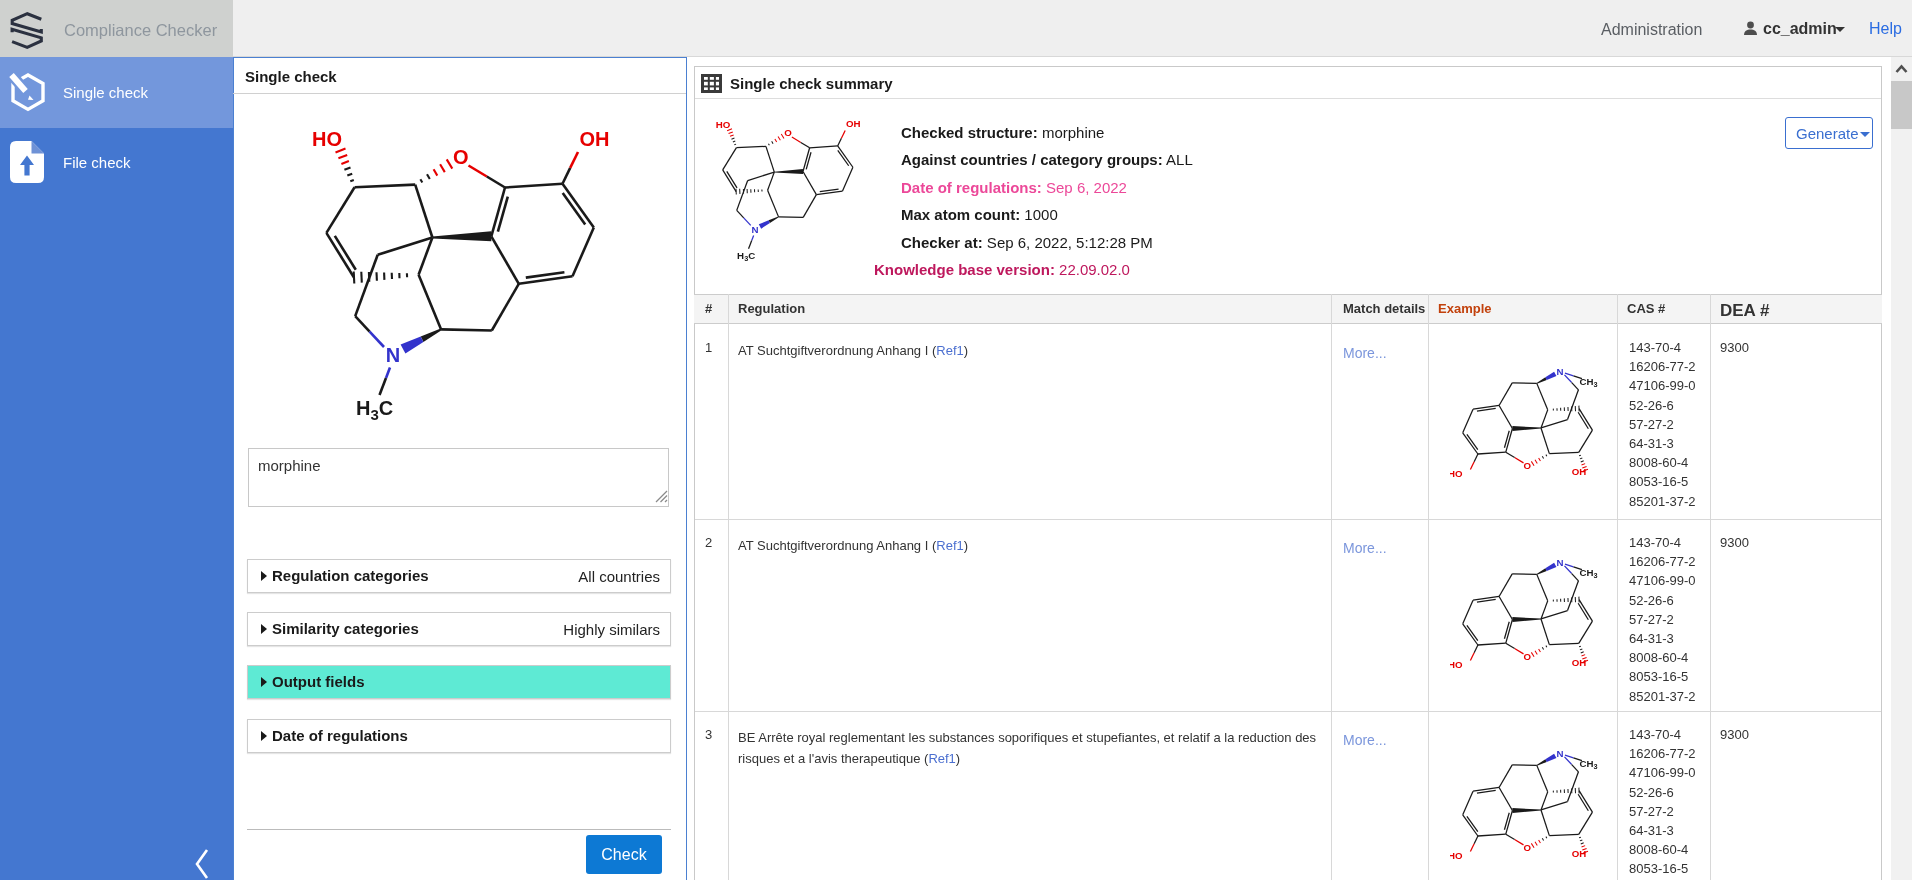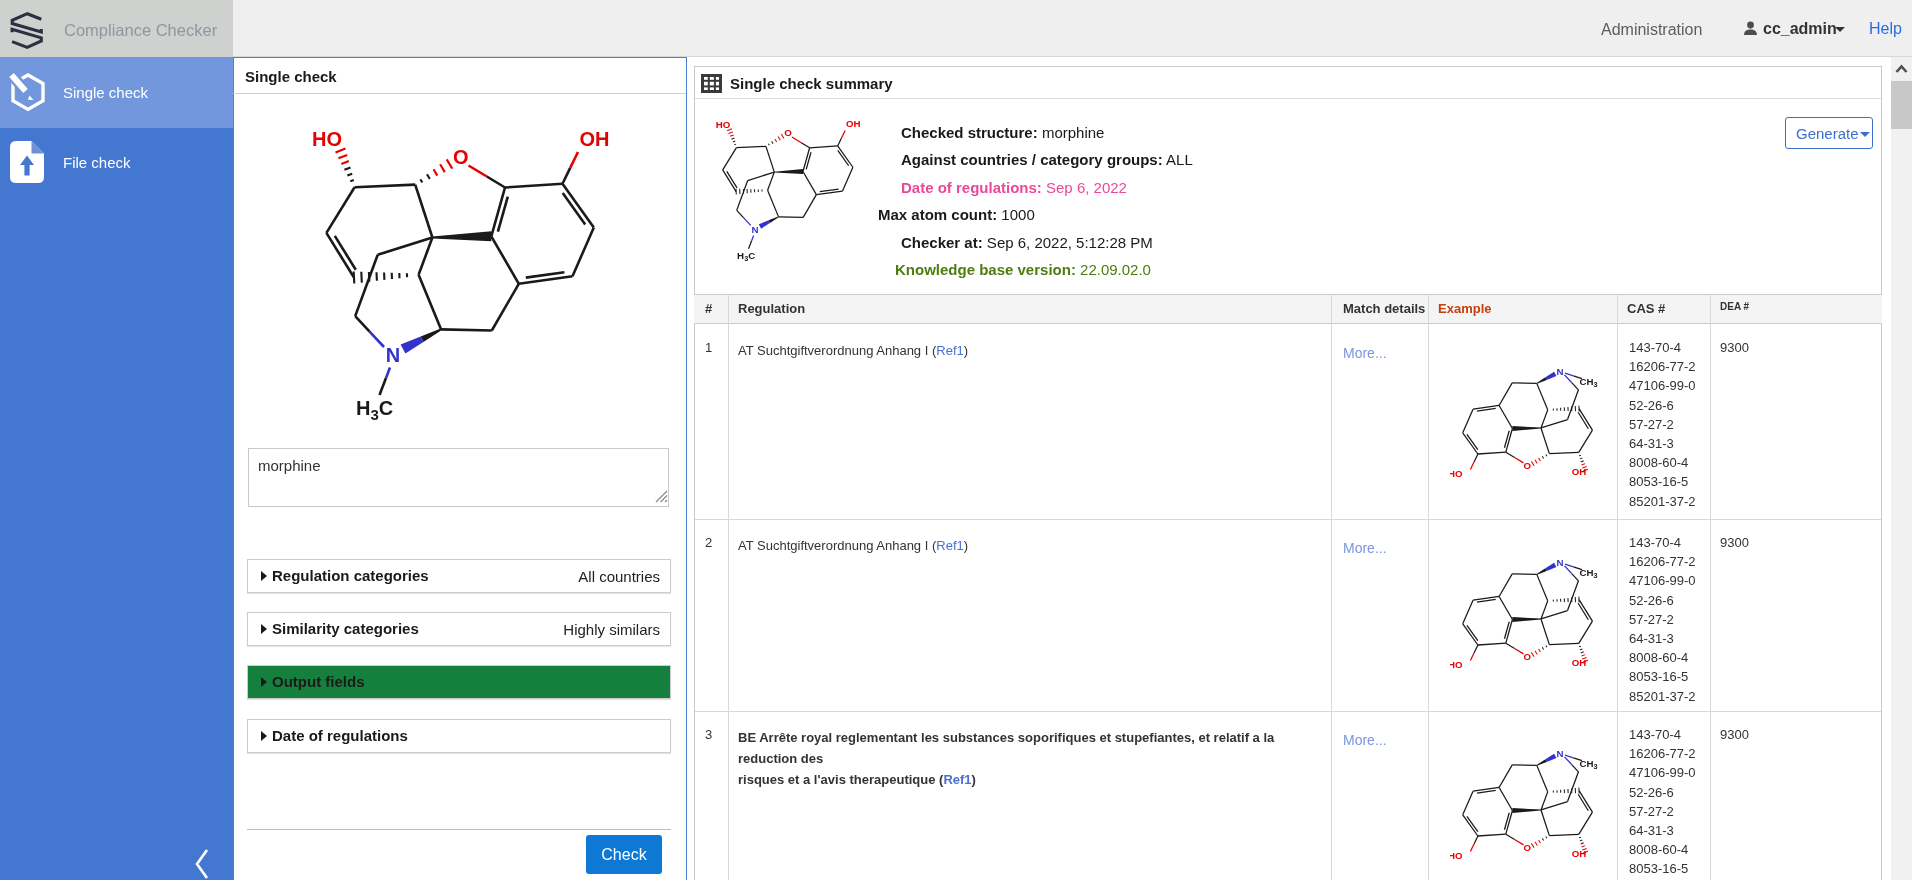--- a/index.html
+++ b/index.html
@@ -135,21 +135,21 @@
 <div class="abs" style="left:247px;top:559px;width:424px;height:34px;border:1px solid #ccc;background:#fff;box-shadow:0 1px 1px rgba(0,0,0,0.10);">
 <div class="abs" style="left:13px;top:11px;width:0;height:0;border-top:5px solid transparent;border-bottom:5px solid transparent;border-left:6px solid #1a1a1a;"></div>
 <div class="abs b" style="left:24px;top:7px;font-size:15px;color:#1a1a1a;">Regulation categories</div>
     <div class="abs" style="right:10px;top:8px;font-size:15px;color:#222;">All countries</div>
   </div>
 <div class="abs" style="left:247px;top:612px;width:424px;height:34px;border:1px solid #ccc;background:#fff;box-shadow:0 1px 1px rgba(0,0,0,0.10);">
 <div class="abs" style="left:13px;top:11px;width:0;height:0;border-top:5px solid transparent;border-bottom:5px solid transparent;border-left:6px solid #1a1a1a;"></div>
 <div class="abs b" style="left:24px;top:7px;font-size:15px;color:#1a1a1a;">Similarity categories</div>
     <div class="abs" style="right:10px;top:8px;font-size:15px;color:#222;">Highly similars</div>
   </div>
-<div class="abs" style="left:247px;top:665px;width:424px;height:34px;border:1px solid #ccc;background:#15803d;box-shadow:0 1px 1px rgba(0,0,0,0.10);">
+<div class="abs" style="left:247px;top:665px;width:424px;height:34px;border:1px solid #ccc;background:#5eead4;box-shadow:0 1px 1px rgba(0,0,0,0.10);">
 <div class="abs" style="left:13px;top:11px;width:0;height:0;border-top:5px solid transparent;border-bottom:5px solid transparent;border-left:6px solid #1a1a1a;"></div>
 <div class="abs b" style="left:24px;top:7px;font-size:15px;color:#1a1a1a;">Output fields</div>
   </div>
 <div class="abs" style="left:247px;top:719px;width:424px;height:34px;border:1px solid #ccc;background:#fff;box-shadow:0 1px 1px rgba(0,0,0,0.10);">
 <div class="abs" style="left:13px;top:11px;width:0;height:0;border-top:5px solid transparent;border-bottom:5px solid transparent;border-left:6px solid #1a1a1a;"></div>
 <div class="abs b" style="left:24px;top:7px;font-size:15px;color:#1a1a1a;">Date of regulations</div>
   </div>
 
 <div class="abs" style="left:247px;top:829px;width:424px;border-top:1px solid #bbb;"></div>
 <div class="abs" style="left:586px;top:835px;width:76px;height:39px;background:#0d79d4;border-radius:3px;color:#fff;font-size:16px;text-align:center;line-height:39px;">Check</div>
@@ -173,35 +173,35 @@
   <text x="460.7" y="164" text-anchor="middle" fill="#e60000">O</text>
   <text x="579.5" y="145.5" fill="#e60000">OH</text>
   <text x="393" y="362" text-anchor="middle" fill="#3333cc">N</text>
   <text x="356" y="415" fill="#1a1a1a">H<tspan font-size="15px" dy="5">3</tspan><tspan dy="-5">C</tspan></text>
  </g>
 </svg>
 
 <div class="abs" style="left:901px;top:124px;font-size:15px;color:#1a1a1a;"><b>Checked structure:</b> morphine</div>
 <div class="abs" style="left:901px;top:151px;font-size:15px;color:#1a1a1a;"><b>Against countries / category groups:</b> ALL</div>
 <div class="abs" style="left:901px;top:179px;font-size:15px;color:#ec4899;"><b>Date of regulations:</b> Sep 6, 2022</div>
-<div class="abs" style="left:878px;top:206px;font-size:15px;color:#1a1a1a;"><b>Max atom count:</b> 1000</div>
+<div class="abs" style="left:901px;top:206px;font-size:15px;color:#1a1a1a;"><b>Max atom count:</b> 1000</div>
 <div class="abs" style="left:901px;top:234px;font-size:15px;color:#1a1a1a;"><b>Checker at:</b> Sep 6, 2022, 5:12:28 PM</div>
-<div class="abs" style="left:895px;top:261px;font-size:15px;color:#4d7c0f;"><b>Knowledge base version:</b> 22.09.02.0</div>
+<div class="abs" style="left:874px;top:261px;font-size:15px;color:#be185d;"><b>Knowledge base version:</b> 22.09.02.0</div>
 
 <div class="abs" style="left:1785px;top:117px;width:88px;height:32px;border:1px solid #3a6fd0;border-radius:3px;"></div>
 <div class="abs" style="left:1796px;top:125px;font-size:15px;color:#3a6fd0;">Generate</div>
 <div class="abs" style="left:1860px;top:132px;width:0;height:0;border-left:5px solid transparent;border-right:5px solid transparent;border-top:5px solid #3a6fd0;"></div>
 
 <div class="abs" style="left:694px;top:294px;width:1188px;height:30px;background:#f4f4f4;border-top:1px solid #ccc;border-bottom:1px solid #ccc;"></div>
 <div class="abs b" style="left:705px;top:301px;font-size:13px;color:#333;">#</div>
 <div class="abs b" style="left:738px;top:301px;font-size:13px;color:#333;">Regulation</div>
 <div class="abs b" style="left:1343px;top:301px;font-size:13px;color:#333;">Match details</div>
 <div class="abs b" style="left:1438px;top:301px;font-size:13px;color:#c2410c;">Example</div>
 <div class="abs b" style="left:1627px;top:301px;font-size:13px;color:#333;">CAS #</div>
-<div class="abs b" style="left:1720px;top:301px;font-size:10px;color:#333;">DEA #</div>
+<div class="abs b" style="left:1720px;top:301px;font-size:17px;color:#333;">DEA #</div>
 <div class="abs" style="left:728px;top:294px;width:1px;height:586px;background:#d8d8d8;"></div>
 <div class="abs" style="left:1331px;top:294px;width:1px;height:586px;background:#d8d8d8;"></div>
 <div class="abs" style="left:1428px;top:294px;width:1px;height:586px;background:#d8d8d8;"></div>
 <div class="abs" style="left:1617px;top:294px;width:1px;height:586px;background:#d8d8d8;"></div>
 <div class="abs" style="left:1710px;top:294px;width:1px;height:586px;background:#d8d8d8;"></div>
 <div class="abs" style="left:705px;top:340px;font-size:13px;color:#333;">1</div>
 <div class="abs" style="left:738px;top:340px;width:585px;font-size:13px;color:#333;line-height:21px;">AT Suchtgiftverordnung Anhang I (<span style="color:#4b6fd0">Ref1</span>)</div>
 <div class="abs" style="left:1343px;top:345px;font-size:14px;color:#7b96dc;">More...</div>
 <svg class="abs" style="left:1449.6px;top:336.9px" width="160.1" height="152.8" viewBox="290 115 330 315">
  <g>
@@ -252,21 +252,21 @@
     <div style="height:19.2px;">52-26-6</div>
     <div style="height:19.2px;">57-27-2</div>
     <div style="height:19.2px;">64-31-3</div>
     <div style="height:19.2px;">8008-60-4</div>
     <div style="height:19.2px;">8053-16-5</div>
     <div style="height:19.2px;">85201-37-2</div>
   </div>
 <div class="abs" style="left:1720px;top:535px;font-size:13px;color:#333;">9300</div>
 <div class="abs" style="left:695px;top:711px;width:1186px;border-top:1px solid #d8d8d8;"></div>
 <div class="abs" style="left:705px;top:727px;font-size:13px;color:#333;">3</div>
-<div class="abs" style="left:738px;top:727px;width:585px;font-size:13px;color:#333;line-height:21px;font-weight:bold;">BE Arrête royal reglementant les substances soporifiques et stupefiantes, et relatif a la reduction des<br>risques et a l'avis therapeutique (<span style="color:#4b6fd0">Ref1</span>)</div>
+<div class="abs" style="left:738px;top:727px;width:585px;font-size:13px;color:#333;line-height:21px;">BE Arrête royal reglementant les substances soporifiques et stupefiantes, et relatif a la reduction des<br>risques et a l'avis therapeutique (<span style="color:#4b6fd0">Ref1</span>)</div>
 <div class="abs" style="left:1343px;top:732px;font-size:14px;color:#7b96dc;">More...</div>
 <svg class="abs" style="left:1449.6px;top:719.4px" width="160.1" height="152.8" viewBox="290 115 330 315">
  <g>
       <use href="#mbonds" transform="rotate(180 455 270)"></use>
     </g>
     <use href="#mmeth2"></use>
  <g font-size="20px" font-weight="bold" font-family="Liberation Sans, sans-serif">
   <text x="316" y="404" text-anchor="end" fill="#e60000">HO</text>
   <text x="449.3" y="387" text-anchor="middle" fill="#e60000">O</text>
   <text x="541" y="400" fill="#e60000">OH</text>

